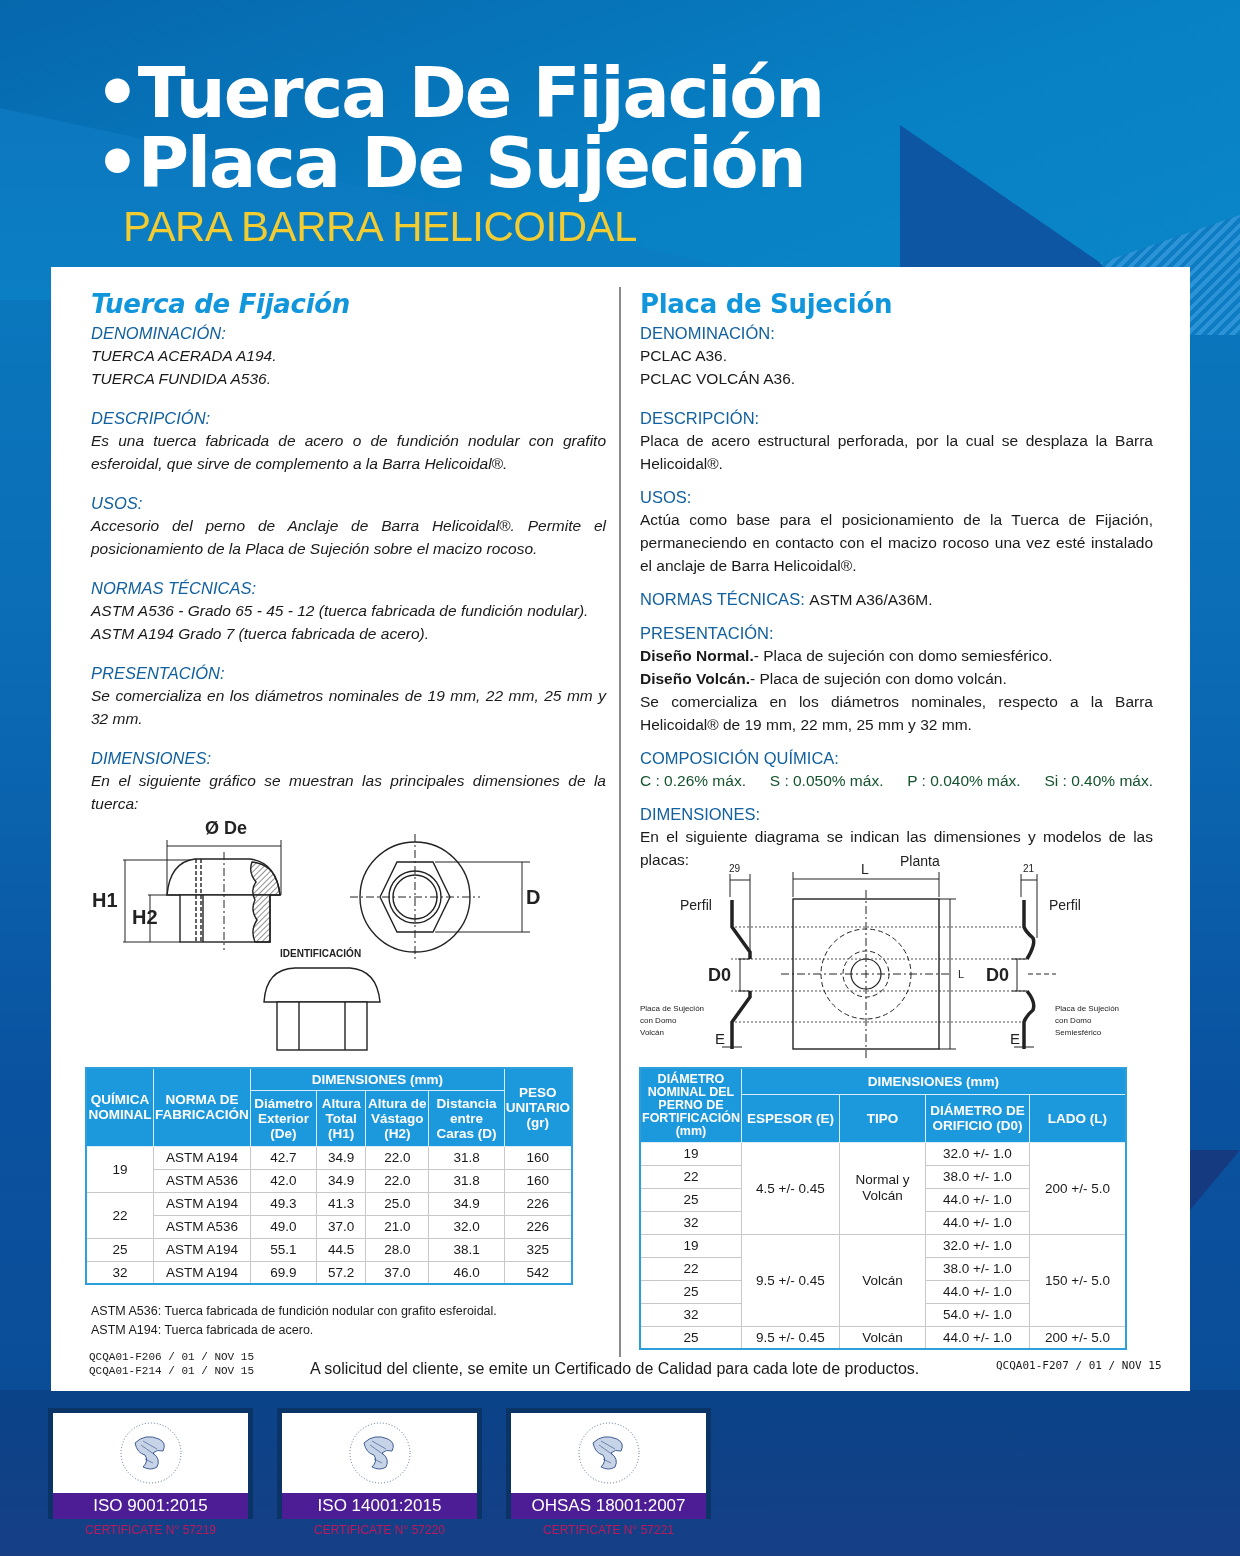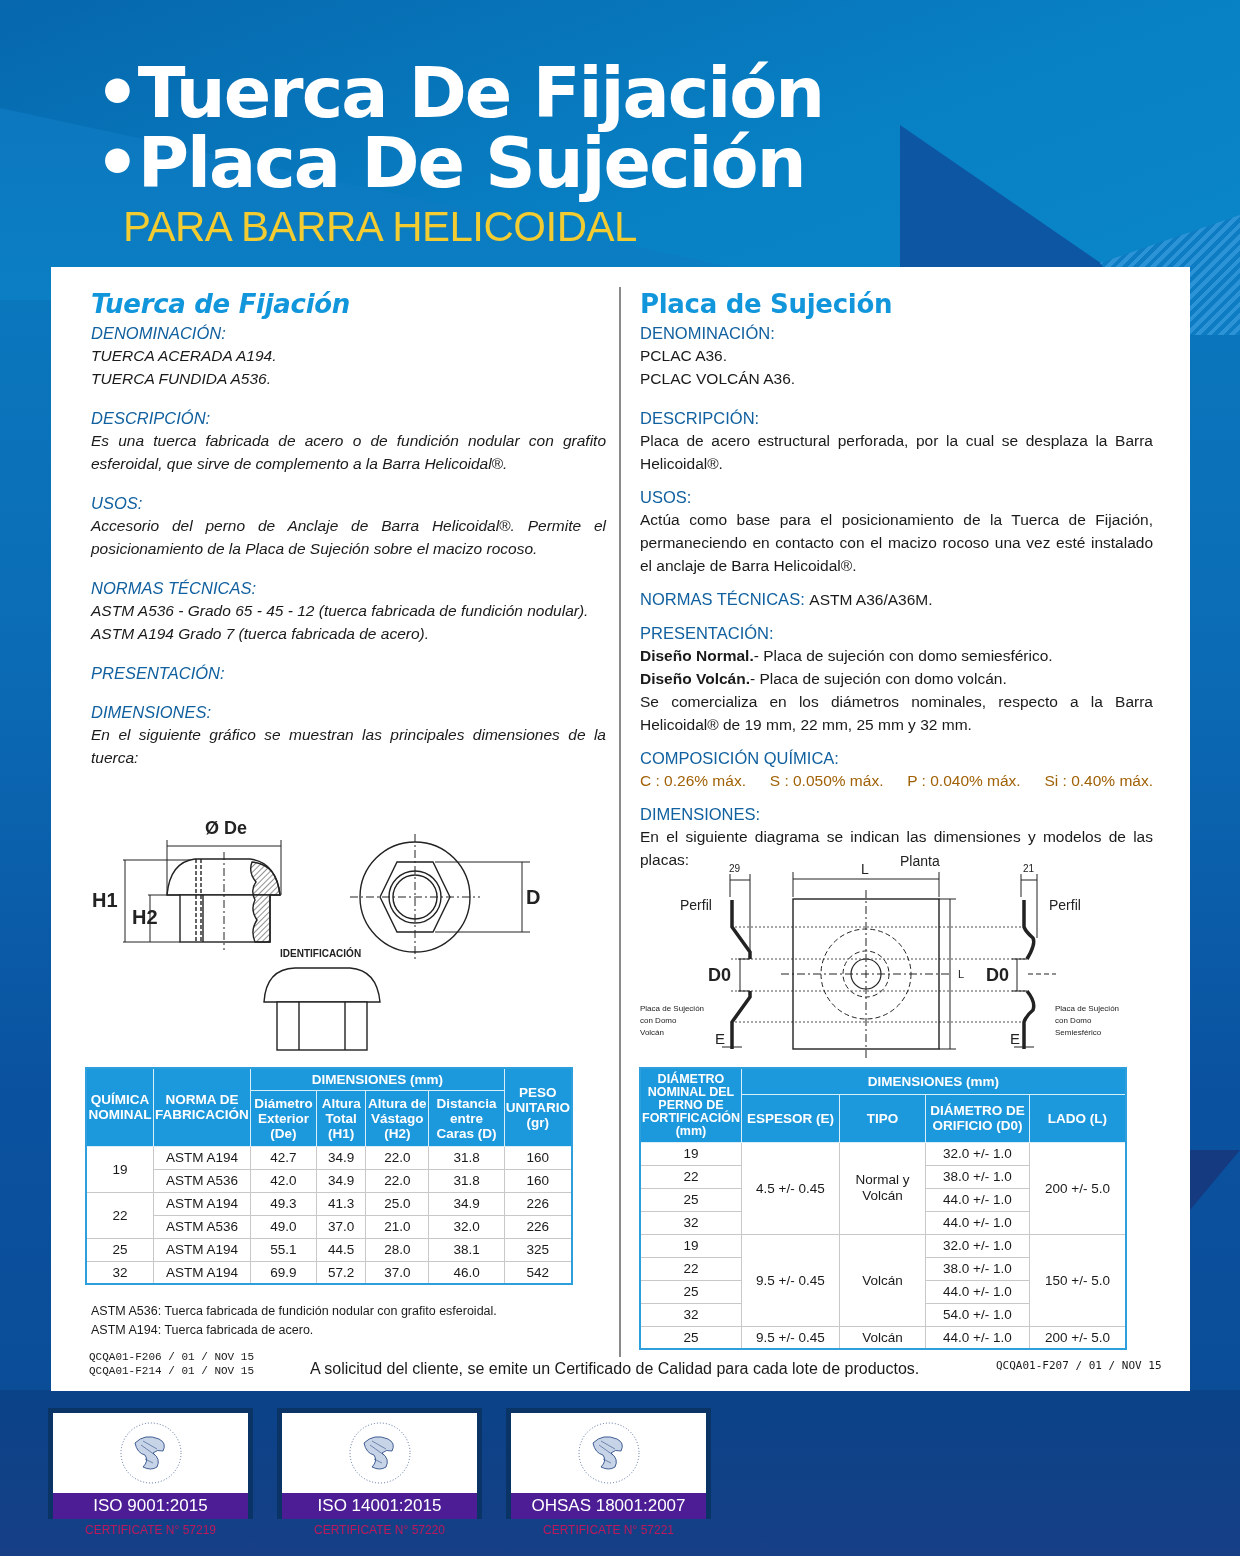--- a/index.html
+++ b/index.html
@@ -66,21 +66,21 @@
   .sec-title {
     color: #1296db; font-family: "DejaVu Sans", sans-serif; font-weight: bold;
     font-size: 26px; line-height: 36px; letter-spacing: -0.3px;
   }
   .label { color: #11609f; font-size: 16.5px; line-height: 22px; margin-top: 0; }
   .txt { color: #1a1a1a; font-size: 15.5px; line-height: 23px; text-align: justify; }
   .gap { height: 17px; }
   .gap-s { height: 11px; }
   b.bold { font-weight: bold; }
 
-  .chem { display: flex; justify-content: space-between; color: #a16207; font-size: 15.5px; line-height: 23px; text-align: center; }
+  .chem { display: flex; justify-content: space-between; color: #14532d; font-size: 15.5px; line-height: 23px; text-align: center; }
 
   
   table { border-collapse: collapse; font-family: "Liberation Sans", sans-serif; }
   .t1 { position: absolute; left: 85px; top: 1067px; width: 488px; z-index: 3; border: 2px solid #2d9fdc; }
   .t2 { position: absolute; left: 639px; top: 1067px; width: 488px; z-index: 3; border: 2px solid #2d9fdc; }
   th {
     background: #1c98dc; color: #ffffff; font-weight: bold; font-size: 13.5px; line-height: 15px;
     border: 1px solid #d9eef9; text-align: center; padding: 0 1px;
   }
   td {
@@ -136,20 +136,21 @@
   <div class="txt">Es una tuerca fabricada de acero o de fundición nodular con grafito esferoidal, que sirve de complemento a la Barra Helicoidal®.</div>
   <div class="gap"></div>
   <div class="label">USOS:</div>
   <div class="txt">Accesorio del perno de Anclaje de Barra Helicoidal®. Permite el posicionamiento de la Placa de Sujeción sobre el macizo rocoso.</div>
   <div class="gap"></div>
   <div class="label">NORMAS TÉCNICAS:</div>
   <div class="txt">ASTM A536 - Grado 65 - 45 - 12 (tuerca fabricada de fundición nodular).</div>
   <div class="txt">ASTM A194 Grado 7 (tuerca fabricada de acero).</div>
   <div class="gap"></div>
   <div class="label">PRESENTACIÓN:</div>
+  <div class="txt">Se comercializa en los diámetros nominales de 19 mm, 22 mm, 25 mm y 32 mm.</div>
   <div class="gap"></div>
   <div class="label">DIMENSIONES:</div>
   <div class="txt">En el siguiente gráfico se muestran las principales dimensiones de la tuerca:</div>
 </div>
 
 <svg style="position:absolute; left:80px; top:812px; z-index:3;" width="500" height="245" viewBox="0 0 500 245">
   <g stroke="#222" fill="none" stroke-width="1.4">
 
     <path d="M 87 83 Q 90 50 115 47 L 170 47 Q 196 50 200 83 Z" fill="#fff"></path>
     <rect x="100" y="83" width="90" height="47" fill="#fff"></rect>

